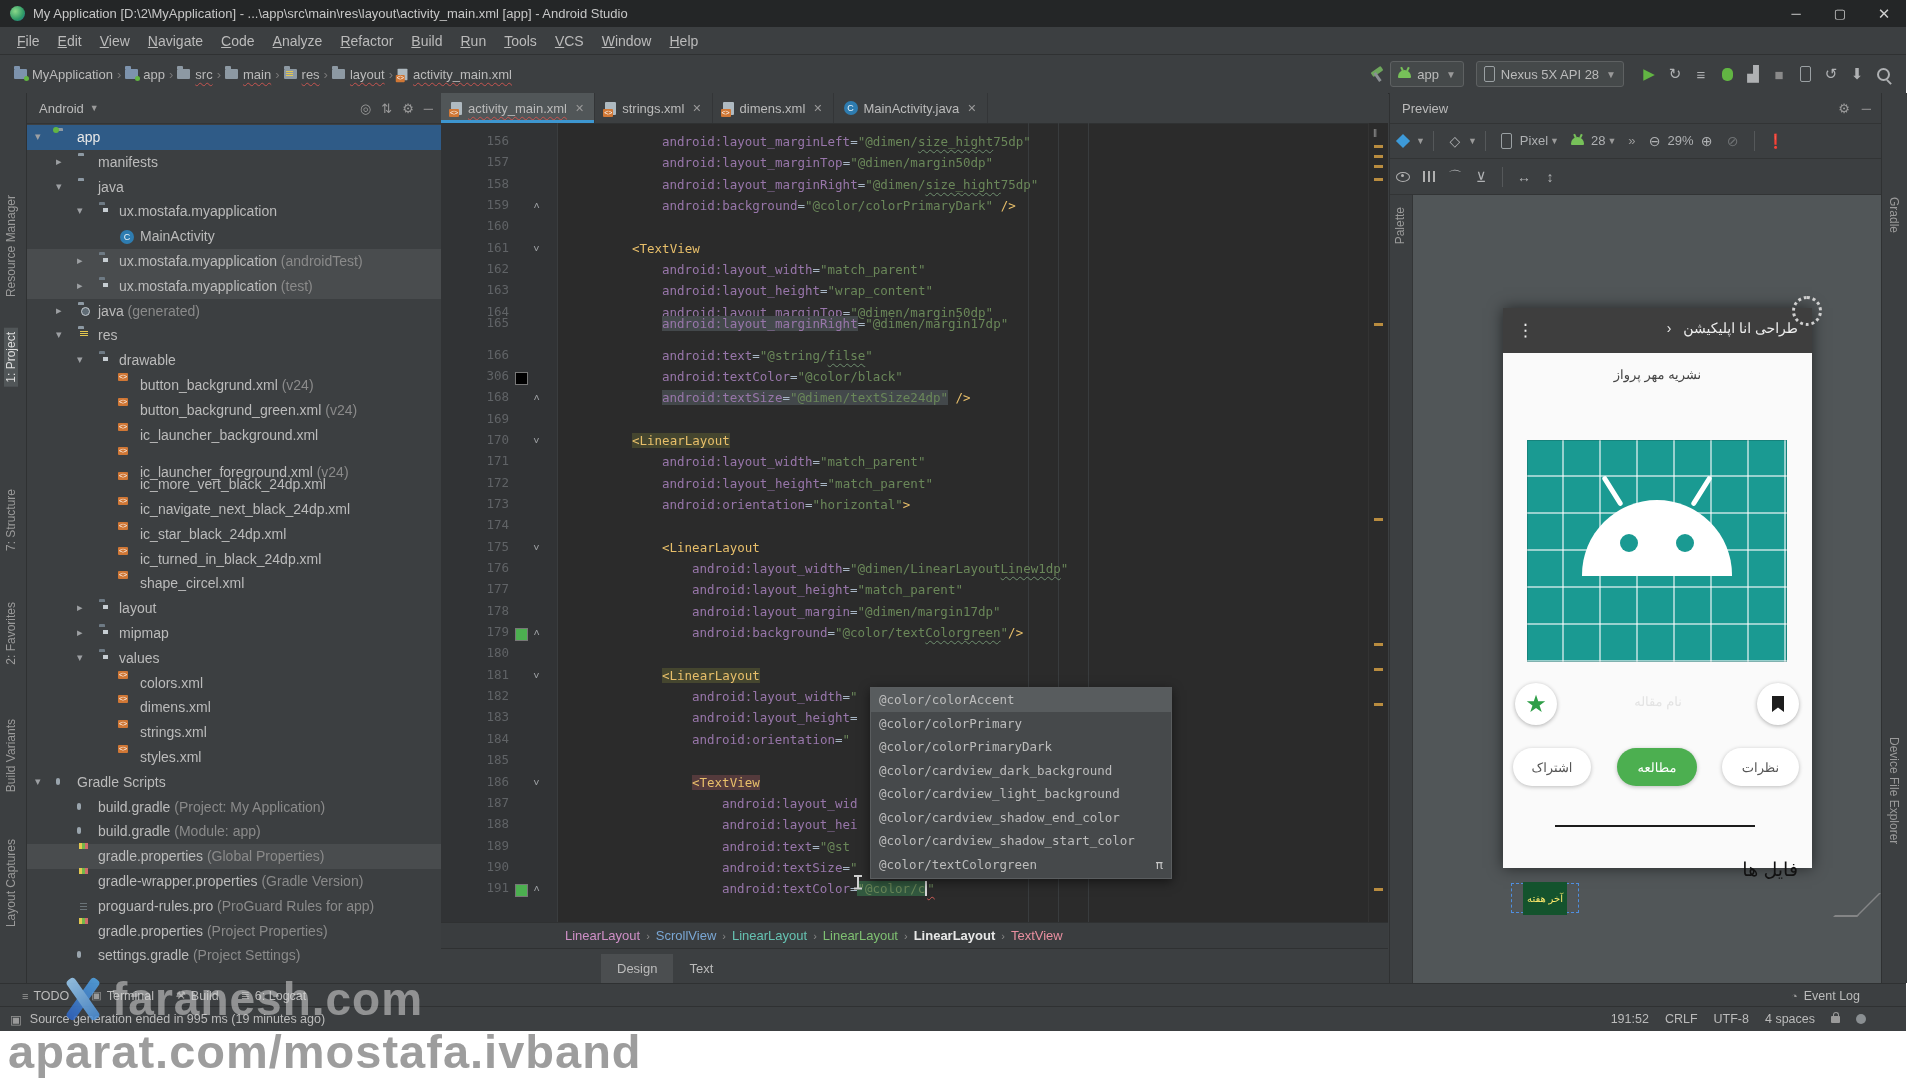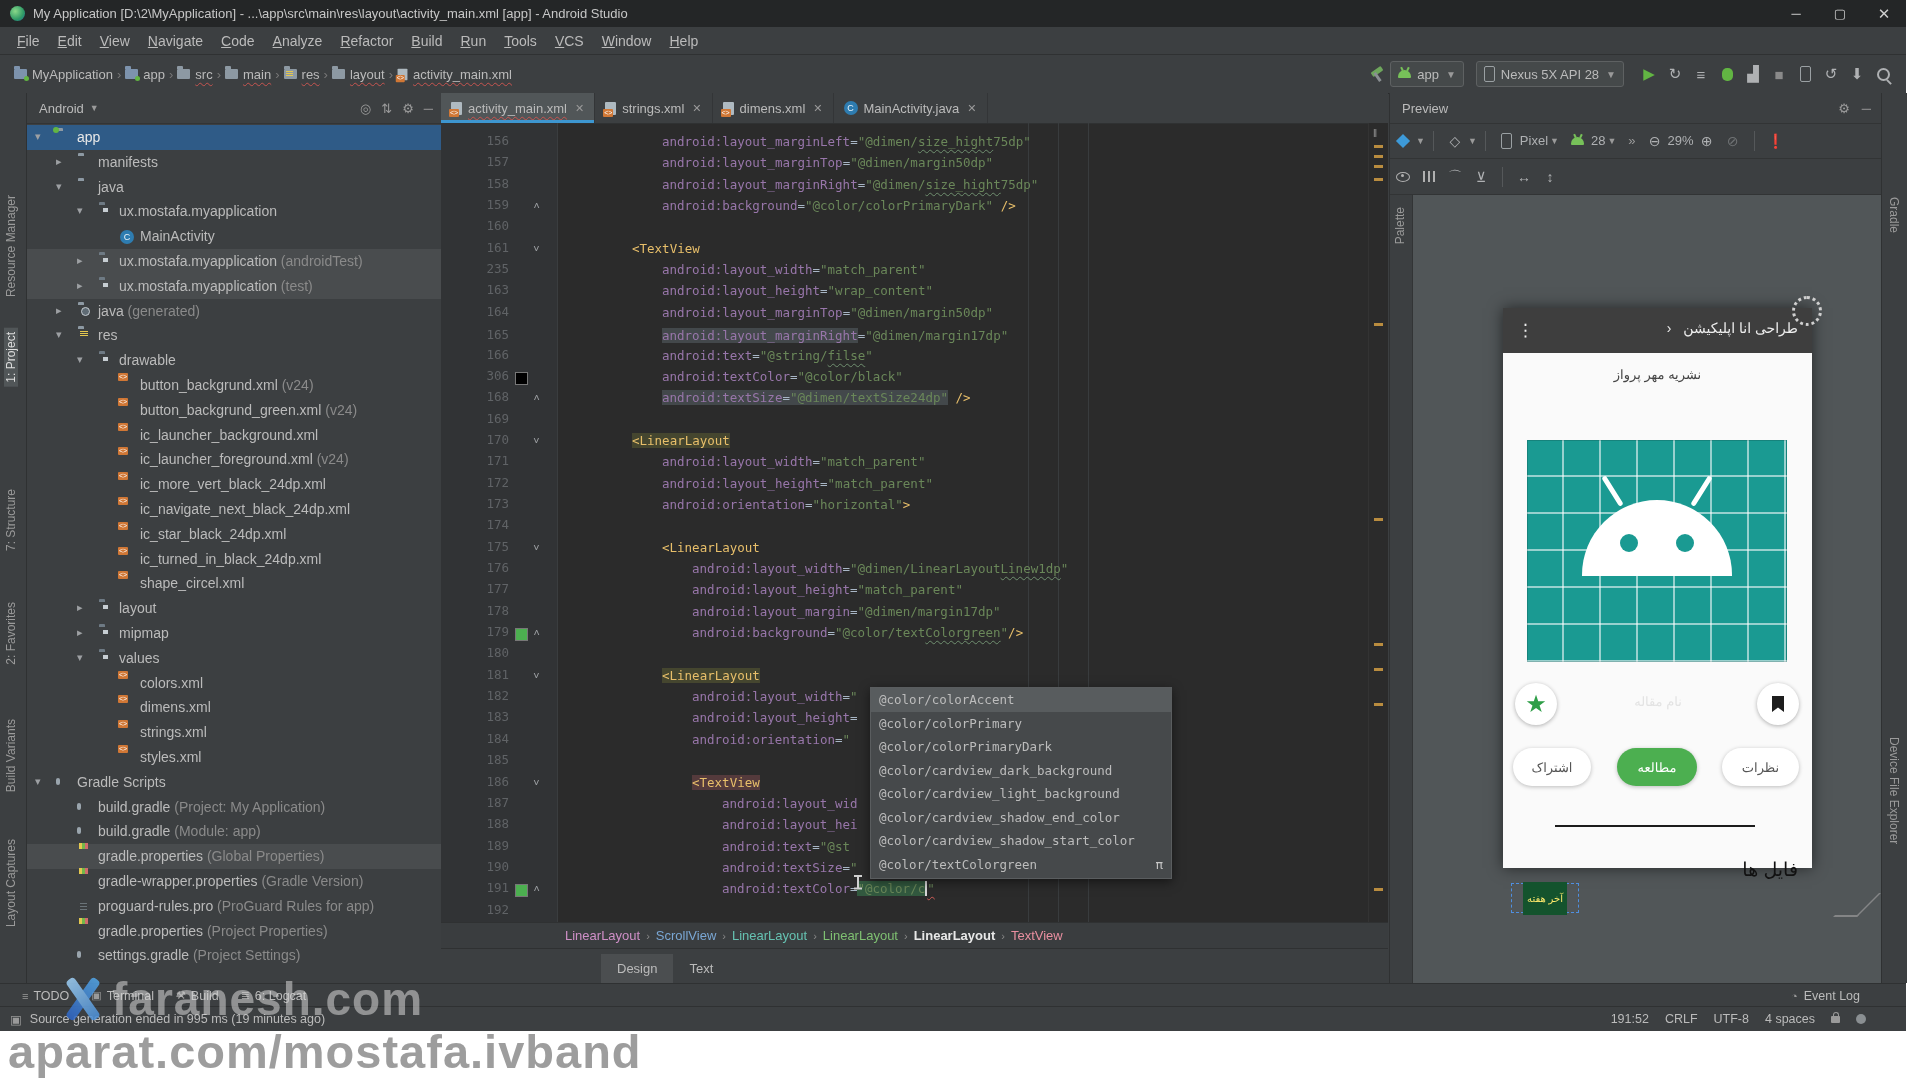--- a/index.html
+++ b/index.html
@@ -327,21 +327,21 @@
             <span class="t-label" style="left: 113px;"><span>MainActivity</span></span>
           </div>
           <div class="tree-row band" style="top: 124px;"><span class="t-arrow" style="left: 50px;">▸</span><span class="t-icon i-folder sub" style="left: 72px;"></span><span class="t-label" style="left: 92px;"><span>ux.mostafa.myapplication</span><span class="t-suffix"> (androidTest)</span></span></div>
           <div class="tree-row band" style="top: 148.8px;"><span class="t-arrow" style="left: 50px;">▸</span><span class="t-icon i-folder sub" style="left: 72px;"></span><span class="t-label" style="left: 92px;"><span>ux.mostafa.myapplication</span><span class="t-suffix"> (test)</span></span></div>
           <div class="tree-row" style="top: 173.6px;"><span class="t-arrow" style="left: 29px;">▸</span><span class="t-icon i-folder gen" style="left: 51px;"></span><span class="t-label" style="left: 71px;"><span>java</span><span class="t-suffix"> (generated)</span></span></div>
           <div class="tree-row" style="top: 198.4px;"><span class="t-arrow" style="left: 29px;">▾</span><span class="t-icon i-folder res" style="left: 51px;"></span><span class="t-label" style="left: 71px;"><span>res</span></span></div>
           <div class="tree-row" style="top: 223.2px;"><span class="t-arrow" style="left: 50px;">▾</span><span class="t-icon i-folder sub" style="left: 72px;"></span><span class="t-label" style="left: 92px;"><span>drawable</span></span></div>
           <div class="tree-row" style="top: 248px;"><span class="t-icon i-xml" style="left: 93px;"></span><span class="t-label" style="left: 113px;"><span>button_backgrund.xml</span><span class="t-suffix"> (v24)</span></span></div>
           <div class="tree-row" style="top: 272.8px;"><span class="t-icon i-xml" style="left: 93px;"></span><span class="t-label" style="left: 113px;"><span>button_backgrund_green.xml</span><span class="t-suffix"> (v24)</span></span></div>
           <div class="tree-row" style="top: 297.6px;"><span class="t-icon i-xml" style="left: 93px;"></span><span class="t-label" style="left: 113px;"><span>ic_launcher_background.xml</span></span></div>
-          <div class="tree-row" style="top: 322.4px;"><span class="t-icon i-xml" style="left: 93px;"></span><span class="t-label" style="left: 113px;"><span>ic_launcher_foreground.xml</span><span class="t-suffix"> (v24)</span></span></div>
+          <div class="tree-row" style="top: 322.4px;"><span class="t-icon i-xml" style="left: 93px;"></span><span class="t-label" style="left: 113px; margin-top: 13px;"><span>ic_launcher_foreground.xml</span><span class="t-suffix"> (v24)</span></span></div>
           <div class="tree-row" style="top: 347.2px;"><span class="t-icon i-xml" style="left: 93px;"></span><span class="t-label" style="left: 113px;"><span>ic_more_vert_black_24dp.xml</span></span></div>
           <div class="tree-row" style="top: 372px;"><span class="t-icon i-xml" style="left: 93px;"></span><span class="t-label" style="left: 113px;"><span>ic_navigate_next_black_24dp.xml</span></span></div>
           <div class="tree-row" style="top: 396.8px;"><span class="t-icon i-xml" style="left: 93px;"></span><span class="t-label" style="left: 113px;"><span>ic_star_black_24dp.xml</span></span></div>
           <div class="tree-row" style="top: 421.6px;"><span class="t-icon i-xml" style="left: 93px;"></span><span class="t-label" style="left: 113px;"><span>ic_turned_in_black_24dp.xml</span></span></div>
           <div class="tree-row" style="top: 446.4px;"><span class="t-icon i-xml" style="left: 93px;"></span><span class="t-label" style="left: 113px;"><span>shape_circel.xml</span></span></div>
           <div class="tree-row" style="top: 471.2px;"><span class="t-arrow" style="left: 50px;">▸</span><span class="t-icon i-folder sub" style="left: 72px;"></span><span class="t-label" style="left: 92px;"><span>layout</span></span></div>
           <div class="tree-row" style="top: 496px;"><span class="t-arrow" style="left: 50px;">▸</span><span class="t-icon i-folder sub" style="left: 72px;"></span><span class="t-label" style="left: 92px;"><span>mipmap</span></span></div>
           <div class="tree-row" style="top: 520.8px;"><span class="t-arrow" style="left: 50px;">▾</span><span class="t-icon i-folder sub" style="left: 72px;"></span><span class="t-label" style="left: 92px;"><span>values</span></span></div>
           <div class="tree-row" style="top: 545.6px;"><span class="t-icon i-xml" style="left: 93px;"></span><span class="t-label" style="left: 113px;"><span>colors.xml</span></span></div>
           <div class="tree-row" style="top: 570.4px;"><span class="t-icon i-xml" style="left: 93px;"></span><span class="t-label" style="left: 113px;"><span>dimens.xml</span></span></div>
@@ -398,24 +398,24 @@
             <span class="emark" style="top: 545px;"></span>
             <span class="emark" style="top: 580px;"></span>
             <span class="emark" style="top: 765px;"></span>
           </div>
       <div class="code-line" style="top: 10px;"><span class="lnum">156</span><span class="ctext" style="left: 221px;"><span class="tok-a">android:layout_marginLeft</span><span class="tok-p">=</span><span class="tok-v">"@dimen/</span><span class="tok-w">size_hight</span><span class="tok-v">75dp"</span></span></div>
           <div class="code-line" style="top: 31.35px;"><span class="lnum">157</span><span class="ctext" style="left: 221px;"><span class="tok-a">android:layout_marginTop</span><span class="tok-p">=</span><span class="tok-v">"@dimen/margin50dp"</span></span></div>
           <div class="code-line" style="top: 52.7px;"><span class="lnum">158</span><span class="ctext" style="left: 221px;"><span class="tok-a">android:layout_marginRight</span><span class="tok-p">=</span><span class="tok-v">"@dimen/</span><span class="tok-w">size_hight</span><span class="tok-v">75dp"</span></span></div>
           <div class="code-line" style="top: 74.05px;"><span class="lnum">159</span><span class="fold u">&gt;</span><span class="ctext" style="left: 221px;"><span class="tok-a">android:background</span><span class="tok-p">=</span><span class="tok-v">"@color/colorPrimaryDark"</span><span class="tok-n"> </span><span class="tok-t">/&gt;</span></span></div>
           <div class="code-line" style="top: 95.4px;"><span class="lnum">160</span><span class="ctext" style="left: 131px;"></span></div>
           <div class="code-line" style="top: 116.75px;"><span class="lnum">161</span><span class="fold d">&gt;</span><span class="ctext" style="left: 191px;"><span class="tok-t">&lt;TextView</span></span></div>
-          <div class="code-line" style="top: 138.1px;"><span class="lnum">235</span><span class="ctext" style="left: 221px;"><span class="tok-a">android:layout_width</span><span class="tok-p">=</span><span class="tok-v">"match_parent"</span></span></div>
+          <div class="code-line" style="top: 138.1px;"><span class="lnum">162</span><span class="ctext" style="left: 221px;"><span class="tok-a">android:layout_width</span><span class="tok-p">=</span><span class="tok-v">"match_parent"</span></span></div>
           <div class="code-line" style="top: 159.45px;"><span class="lnum">163</span><span class="ctext" style="left: 221px;"><span class="tok-a">android:layout_height</span><span class="tok-p">=</span><span class="tok-v">"wrap_content"</span></span></div>
           <div class="code-line" style="top: 180.8px;"><span class="lnum">164</span><span class="ctext" style="left: 221px;"><span class="tok-a">android:layout_marginTop</span><span class="tok-p">=</span><span class="tok-v">"@dimen/margin50dp"</span></span></div>
-          <div class="code-line" style="top: 204px;"><span class="lnum">165</span><span class="ctext" style="left: 221px;"><span class="tok-a tok-h">android:layout_marginRight</span><span class="tok-p">=</span><span class="tok-v">"@dimen/margin17dp"</span></span></div>
+          <div class="code-line" style="top: 192px;"><span class="lnum">165</span><span class="ctext" style="left: 221px;"><span class="tok-a tok-h">android:layout_marginRight</span><span class="tok-p">=</span><span class="tok-v">"@dimen/margin17dp"</span></span></div>
           <div class="code-line" style="top: 223.5px;"><span class="lnum">166</span><span class="ctext" style="left: 221px;"><span class="tok-a">android:text</span><span class="tok-p">=</span><span class="tok-v">"@string/</span><span class="tok-w">filse</span><span class="tok-v">"</span></span></div>
           <div class="code-line" style="top: 244.85px;"><span class="lnum">306</span><span class="chip" style="background: rgb(0, 0, 0);"></span><span class="ctext" style="left: 221px;"><span class="tok-a">android:textColor</span><span class="tok-p">=</span><span class="tok-v">"@color/black"</span></span></div>
           <div class="code-line" style="top: 266.2px;"><span class="lnum">168</span><span class="fold u">&gt;</span><span class="ctext" style="left: 221px;"><span class="tok-a tok-h">android:textSize</span><span class="tok-p tok-h">=</span><span class="tok-v tok-h">"@dimen/textSize24dp"</span><span class="tok-n"> </span><span class="tok-t">/&gt;</span></span></div>
           <div class="code-line" style="top: 287.55px;"><span class="lnum">169</span><span class="ctext" style="left: 131px;"></span></div>
           <div class="code-line" style="top: 308.9px;"><span class="lnum">170</span><span class="fold d">&gt;</span><span class="ctext" style="left: 191px;"><span class="tok-t tok-o">&lt;LinearLayout</span></span></div>
           <div class="code-line" style="top: 330.25px;"><span class="lnum">171</span><span class="ctext" style="left: 221px;"><span class="tok-a">android:layout_width</span><span class="tok-p">=</span><span class="tok-v">"match_parent"</span></span></div>
           <div class="code-line" style="top: 351.6px;"><span class="lnum">172</span><span class="ctext" style="left: 221px;"><span class="tok-a">android:layout_height</span><span class="tok-p">=</span><span class="tok-v">"match_parent"</span></span></div>
           <div class="code-line" style="top: 372.95px;"><span class="lnum">173</span><span class="ctext" style="left: 221px;"><span class="tok-a">android:orientation</span><span class="tok-p">=</span><span class="tok-v">"horizontal"</span><span class="tok-t">&gt;</span></span></div>
           <div class="code-line" style="top: 394.3px;"><span class="lnum">174</span><span class="ctext" style="left: 131px;"></span></div>
           <div class="code-line" style="top: 415.65px;"><span class="lnum">175</span><span class="fold d">&gt;</span><span class="ctext" style="left: 221px;"><span class="tok-t">&lt;LinearLayout</span></span></div>
@@ -428,21 +428,20 @@
           <div class="code-line" style="top: 565.1px;"><span class="lnum">182</span><span class="ctext" style="left: 251px;"><span class="tok-a">android:layout_width</span><span class="tok-p">=</span><span class="tok-v">"</span></span></div>
           <div class="code-line" style="top: 586.45px;"><span class="lnum">183</span><span class="ctext" style="left: 251px;"><span class="tok-a">android:layout_height</span><span class="tok-p">=</span></span></div>
           <div class="code-line" style="top: 607.8px;"><span class="lnum">184</span><span class="ctext" style="left: 251px;"><span class="tok-a">android:orientation</span><span class="tok-p">=</span><span class="tok-v">"</span></span></div>
           <div class="code-line" style="top: 629.15px;"><span class="lnum">185</span><span class="ctext" style="left: 131px;"></span></div>
           <div class="code-line" style="top: 650.5px;"><span class="lnum">186</span><span class="fold d">&gt;</span><span class="ctext" style="left: 251px;"><span class="tok-t tok-r">&lt;TextView</span></span></div>
           <div class="code-line" style="top: 671.85px;"><span class="lnum">187</span><span class="ctext" style="left: 281px;"><span class="tok-a">android:layout_wid</span></span></div>
           <div class="code-line" style="top: 693.2px;"><span class="lnum">188</span><span class="ctext" style="left: 281px;"><span class="tok-a">android:layout_hei</span></span></div>
           <div class="code-line" style="top: 714.55px;"><span class="lnum">189</span><span class="ctext" style="left: 281px;"><span class="tok-a">android:text</span><span class="tok-p">=</span><span class="tok-v">"@st</span></span></div>
           <div class="code-line" style="top: 735.9px;"><span class="lnum">190</span><span class="ctext" style="left: 281px;"><span class="tok-a">android:textSize</span><span class="tok-p">=</span><span class="tok-v">"</span></span></div>
           <div class="code-line" style="top: 757.25px;"><span class="lnum">191</span><span class="fold u">&gt;</span><span class="chip" style="background: rgb(76, 175, 80);"></span><span class="ctext" style="left: 281px;"><span class="tok-a">android:textColor</span><span class="tok-p">=</span><span class="tok-s">"@color/c</span><span class="caret"></span><span class="tok-e">"</span></span></div>
-          <div class="code-line" style="top: 778.6px;"><span class="lnum">192</span><span class="ctext" style="left: 131px;"></span></div>
         </div>
       <div class="elem-crumbs" id="ecrumbs">
           <span class="ecrumb" style="color: rgb(207, 143, 199);">LinearLayout</span>
           <span class="ecrumb-sep">›</span>
           <span class="ecrumb" style="color: rgb(122, 167, 212);">ScrollView</span>
           <span class="ecrumb-sep">›</span>
           <span class="ecrumb" style="color: rgb(102, 194, 178);">LinearLayout</span>
           <span class="ecrumb-sep">›</span>
           <span class="ecrumb" style="color: rgb(127, 192, 114);">LinearLayout</span>
           <span class="ecrumb-sep">›</span>

